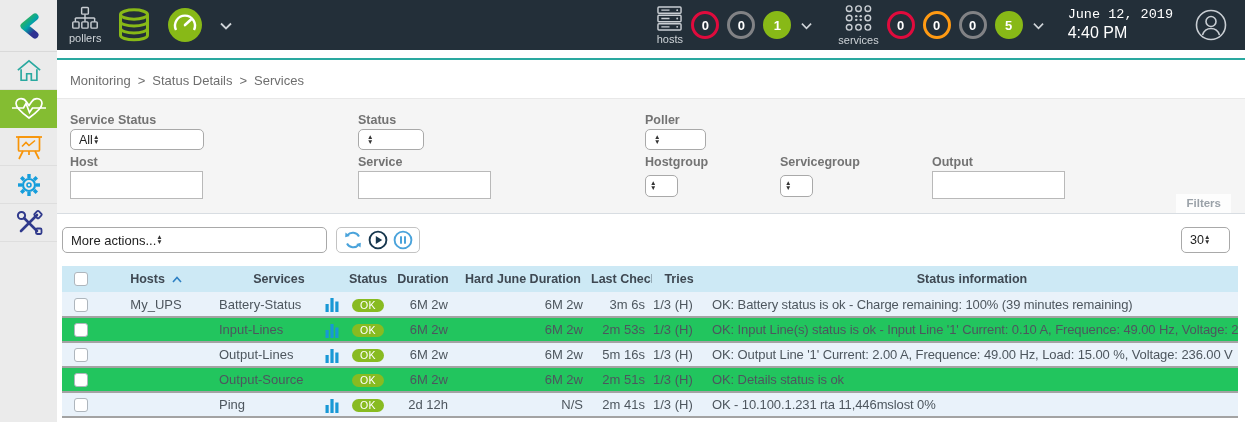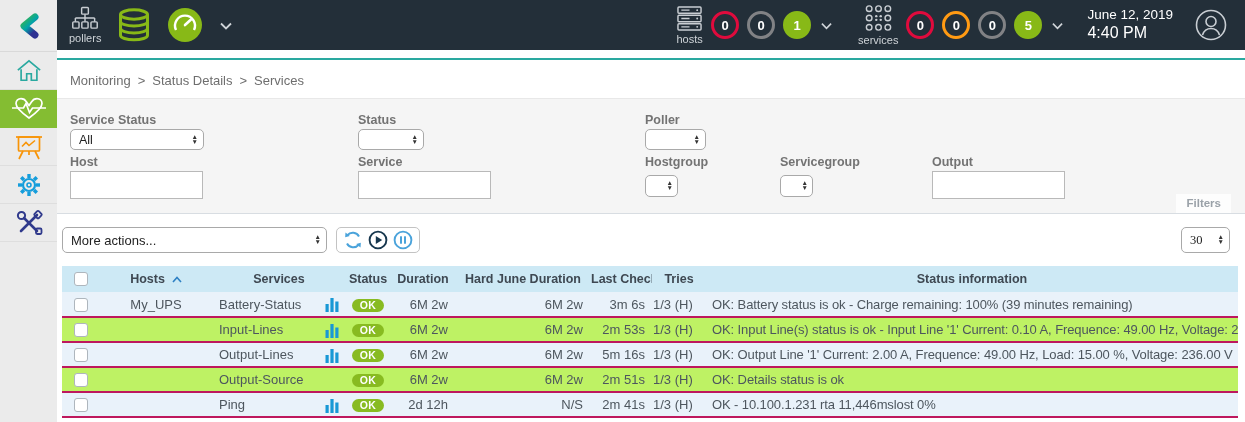--- a/index.html
+++ b/index.html
@@ -20,66 +20,66 @@
   .icon-label-block { display:flex; flex-direction:column; align-items:center; gap:2px; font-size:11px; color:#cfd4d8; }
   .tb-right { margin-left:auto; display:flex; align-items:center; gap:8px; padding-right:18px; }
   .badge { width:28px; height:28px; border-radius:50%; border:3px solid; display:flex; align-items:center; justify-content:center;
            font-size:13px; font-weight:bold; color:#fff; cursor:pointer; flex:0 0 auto; }
   .b-red    { border-color:#e00b3d; }
   .b-gray   { border-color:#818285; }
   .b-orange { border-color:#ff9a13; }
   .b-green  { border-color:#88b917; background:#88b917; }
   .chev { cursor:pointer; margin:0 2px; }
   .datetime { margin-left:14px; line-height:1.25; color:#fff; white-space:nowrap; }
-  .datetime .d1 { font-size:13.5px; }
+  .datetime .d1 { font-size:13.5px;font-family:Liberation Mono, monospace; }
   .datetime .d2 { font-size:16px; }
   .user-btn { margin-left:14px; cursor:pointer; display:flex; }
   .svc-group { margin-left:16px; }
   
   .content { position:absolute; left:57px; top:58px; width:1188px; height:372px; background:#fff; border-top:2px solid #2aa9a0; }
   .breadcrumb { padding:13px 0 10px 13px; font-size:13px; color:#6e6e6e; border-bottom:1px solid #e8e8e8; }
   .bc-item { cursor:pointer; }
   .bc-sep { margin:0 7px; }
   
   .filters-panel { position:relative; height:115px; background:#f5f5f5; border-bottom:1px solid #d8dde2; }
   .f-label { position:absolute; font-size:12.5px; font-weight:bold; color:#737373; white-space:nowrap; }
   .sel { background:#fff; border:1px solid #a9a9a9; border-radius:5px; height:21px;
-         display:flex; align-items:center; justify-content:space-between; padding:0 5px 0 8px;
+         display:flex; align-items:center; justify-content:flex-start; padding:0 5px 0 8px;
          font-size:12.5px; color:#222; cursor:pointer; }
   .sel.abs { position:absolute; }
   .sel-arrows { display:flex; flex-direction:column; align-items:center; font-size:6.5px; line-height:4.6px; color:#333; }
   .f-input { position:absolute; width:133px; height:28px; border:1px solid #b9b9b9; background:#fff; padding:0 6px; font-size:13px; }
   .filters-tab { position:absolute; right:14px; bottom:0; background:#fdfdfd; color:#9aa1a8; font-size:11.5px; font-weight:bold;
                  padding:3px 10px 4px; cursor:pointer; }
   
   .toolbar { height:52px; display:flex; align-items:center; padding:0 15px 0 5px; }
   .more-actions { width:265px; height:26px; font-size:13px; border-radius:5px; }
   .icon-group { margin-left:9px; height:26px; display:flex; align-items:center; gap:5px;
                 border:1px solid #c3c3c3; border-radius:5px; padding:0 6px; }
   .tool-btn { display:flex; cursor:pointer; }
-  .page-size { margin-left:auto; width:49px; height:26px; border-radius:5px;font-family:Liberation Serif, serif; }
+  .page-size { margin-left:auto; width:49px; height:26px; border-radius:5px; }
   
   table.grid { border-collapse:collapse; table-layout:fixed; width:1176px; margin-left:5px; }
   .grid th { height:26px; background:#cde9f5; color:#3e4852; font-size:12.5px; font-weight:bold;
              text-align:center; vertical-align:middle; white-space:nowrap; overflow:hidden; }
-  .grid td { height:25px; border-bottom:2px solid #be185d; vertical-align:middle; font-size:13px; color:#4d565e;
+  .grid td { height:25px; border-bottom:2px solid #a3a3a3; vertical-align:middle; font-size:13px; color:#4d565e;
              white-space:nowrap; overflow:hidden; }
   tr.r-odd  td { background:#e9f2fa; }
-  tr.r-even td { background:#bef264; }
+  tr.r-even td { background:#22c55e; }
   .c-center { text-align:center; }
   .c-services { text-align:left; padding-left:7px; cursor:pointer; }
   .c-hosts { text-align:center; cursor:pointer; }
   .c-right8 { text-align:right; padding-right:8px; }
   .c-right7 { text-align:right; padding-right:7px; }
   .c-right6 { text-align:left; padding-right:6px; }
   .c-info { text-align:left; padding-left:6px; font-size:12px; letter-spacing:-0.1px; }
   .cb { appearance:none; -webkit-appearance:none; width:14px; height:14px; border:1px solid #aeb6bd;
         border-radius:3px; background:#fff; margin:0; cursor:pointer; display:inline-block; vertical-align:middle; }
   .status-pill { display:inline-block; min-width:32px; padding:0 5px; border-radius:8px; background:#88bb21;
-                 color:#fff; font-size:10.5px; font-weight:bold; line-height:13px; text-align:center; letter-spacing:.3px; }
+                 color:#fff; font-size:10.5px; font-weight:normal; line-height:13px; text-align:center; letter-spacing:.3px; }
   .sort-icon { margin-left:7px; vertical-align:middle; }
   .graph-btn { display:inline-flex; cursor:pointer; vertical-align:middle; }
 </style>
 </head>
 <body>
 
 <aside class="sidebar">
   <div class="logo-cell">
     <svg width="28" height="28" viewBox="0 0 28 28">
       <defs>

